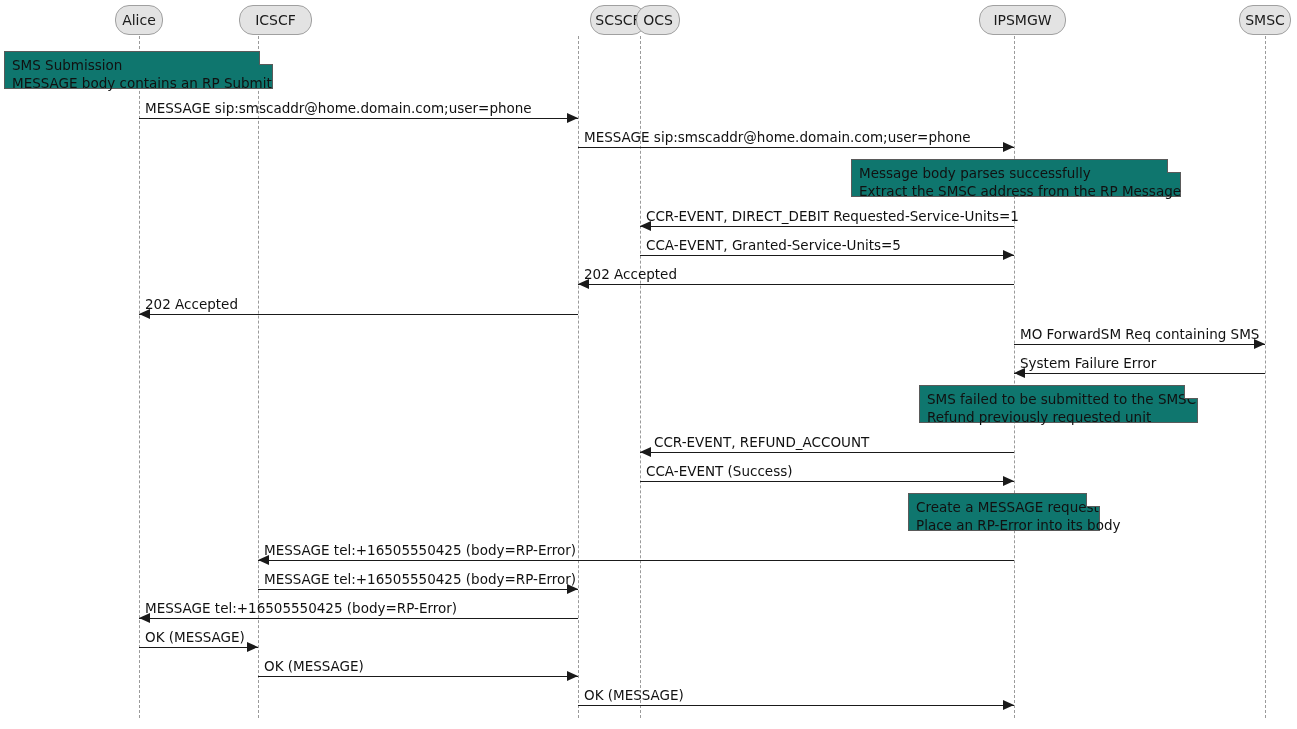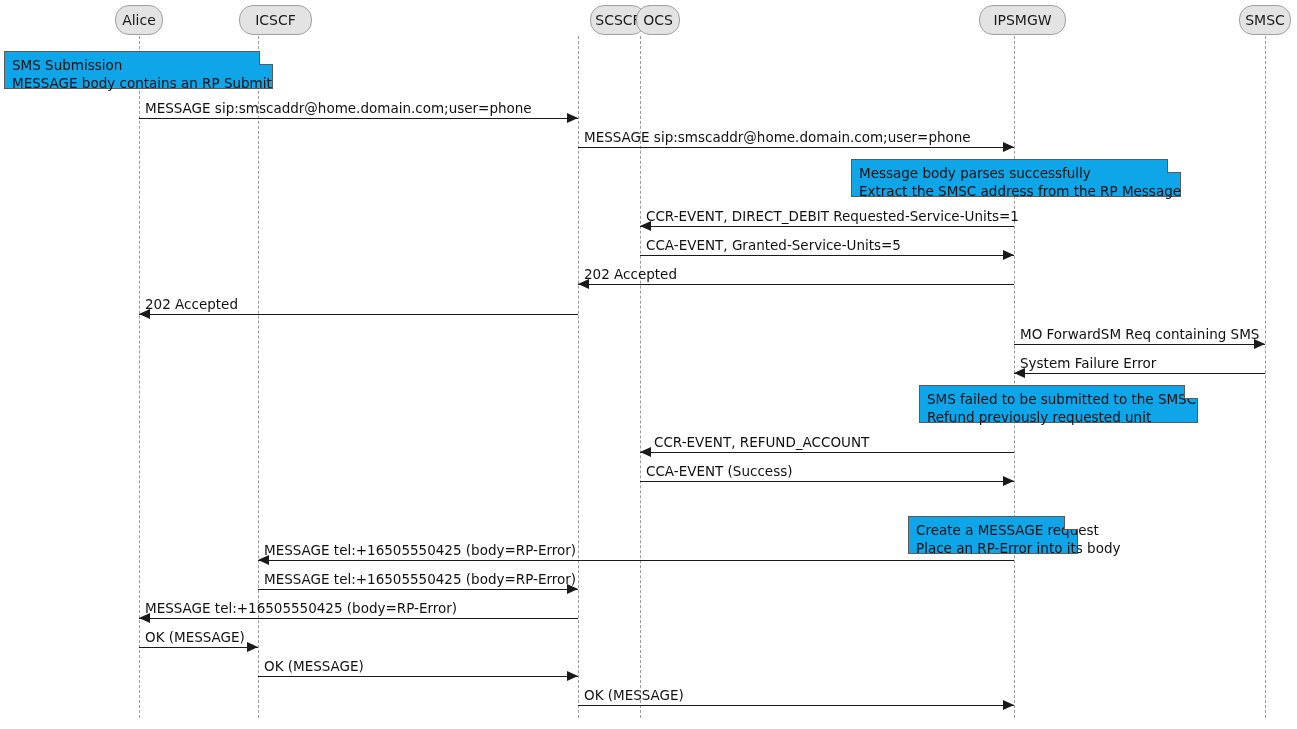--- a/index.html
+++ b/index.html
@@ -35,21 +35,21 @@
     white-space: nowrap;
   }
   .lifeline {
     position: absolute;
     width: 0;
     border-left: 1px dashed #9A9A9A;
   }
   .note {
     position: absolute;
     box-sizing: border-box;
-    background: #0ea5e9;
+    background: #0f766e;
     border: 1px solid #5A5A5A;
     font-size: 13.5px;
     line-height: 18px;
     color: #111111;
     padding: 4px 8px 0 7px;
     white-space: pre;
   }
   .note-fold {
     position: absolute;
     right: -1px;
@@ -119,21 +119,21 @@
     <div class="participant-box" style="left: 550px; top: 5px; width: 56px; margin-left: 40px;">SCSCF</div>
     <div class="participant-box" style="left: 636px; top: 5px; width: 44px;">OCS</div>
     <div class="participant-box" style="left: 979px; top: 5px; width: 87px;">IPSMGW</div>
     <div class="participant-box" style="left: 1239px; top: 5px; width: 52px;">SMSC</div>
     <div class="note" style="left: 4px; top: 51px; width: 269px; height: 38px;"><span>SMS Submission
 MESSAGE body contains an RP Submit</span><span class="note-fold"></span></div>
     <div class="note" style="left: 851px; top: 159px; width: 330px; height: 38px;"><span>Message body parses successfully
 Extract the SMSC address from the RP Message</span><span class="note-fold"></span></div>
     <div class="note" style="left: 876px; top: 385px; width: 279px; height: 38px; margin-left: 43px;"><span>SMS failed to be submitted to the SMSC
 Refund previously requested unit</span><span class="note-fold"></span></div>
-    <div class="note" style="left: 908px; top: 516px; width: 170px; height: 38px;"><span>Create a MESSAGE request
+    <div class="note" style="left: 908px; top: 493px; width: 192px; height: 38px;"><span>Create a MESSAGE request
 Place an RP-Error into its body</span><span class="note-fold"></span></div>
     <div class="msg" style="left: 139px; top: 118px; width: 439px;">
       <div class="msg-line" style="width: 439px;"></div>
       <div class="arrowhead right" style="left: 428px;"></div>
       <div class="msg-label" style="left: 6px; top: -17px;">MESSAGE sip:smscaddr@home.domain.com;user=phone</div>
     </div>
     <div class="msg" style="left: 578px; top: 147px; width: 436px;">
       <div class="msg-line" style="width: 436px;"></div>
       <div class="arrowhead right" style="left: 425px;"></div>
       <div class="msg-label" style="left: 6px; top: -17px;">MESSAGE sip:smscaddr@home.domain.com;user=phone</div>

